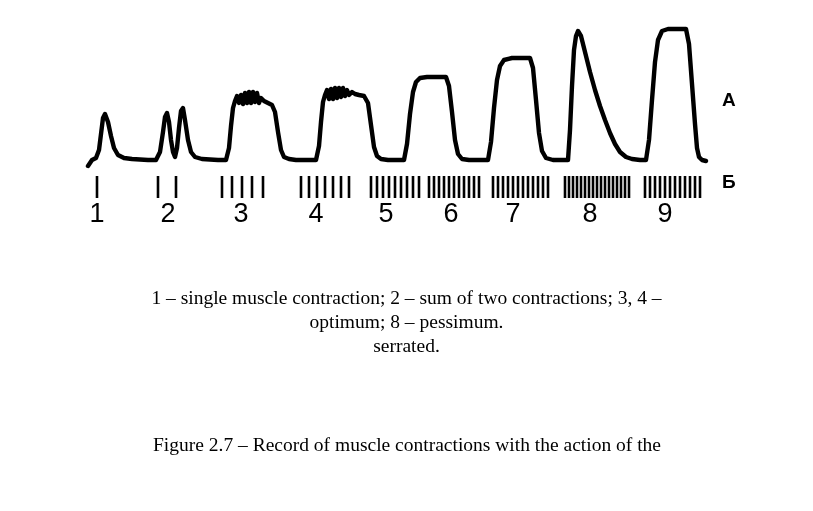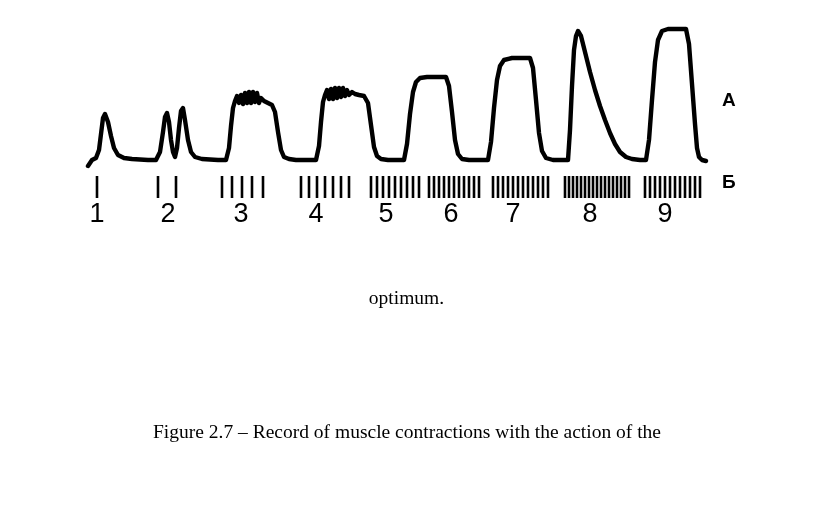--- a/index.html
+++ b/index.html
@@ -59,21 +59,21 @@
     left: 28px;
     top: 286px;
     width: 757px;
     text-align: center;
     font-size: 19.5px;
     line-height: 24px;
   }
   #figure-caption {
     position: absolute;
     left: 60px;
-    top: 419px;
+    top: 432px;
     width: 694px;
     text-align: center;
     font-size: 19.5px;
     line-height: 26px;
   }
   .cap-line { display: block; }
 </style>
 </head>
 <body>
 
@@ -240,18 +240,20 @@
   <div class="num-label" style="left:451px;">6</div>
   <div class="num-label" style="left:513px;">7</div>
   <div class="num-label" style="left:590px;">8</div>
   <div class="num-label" style="left:665px;">9</div>
 
   <div class="side-label" id="label-a">А</div>
   <div class="side-label" id="label-b">Б</div>
 </div>
 
 <div id="legend-block">
-  <span class="cap-line">optimum.</span>
+  <span class="cap-line">1 – single muscle contraction; 2 – sum of two contractions; 3, 4 –</span>
+  <span class="cap-line">optimum; 8 – pessimum.</span>
+  <span class="cap-line">serrated.</span>
 </div>
 
 <div id="figure-caption">
   <span class="cap-line">Figure 2.7 – Record of muscle contractions with the action of the</span>
 </div>
 
 </body></html>

